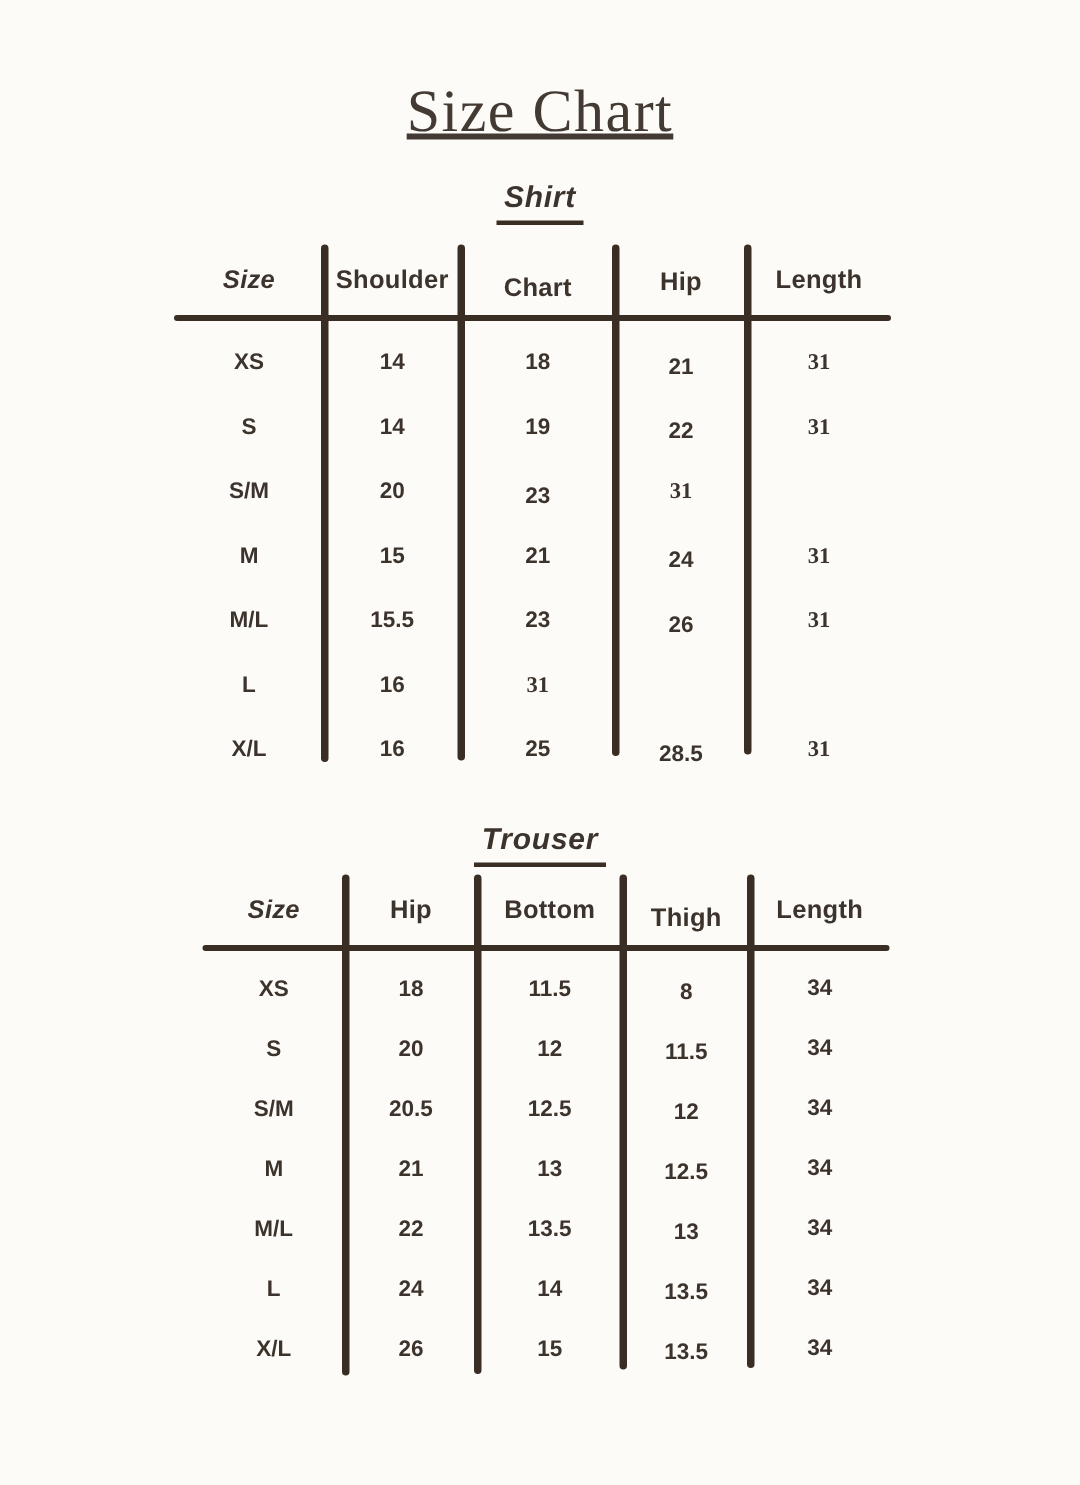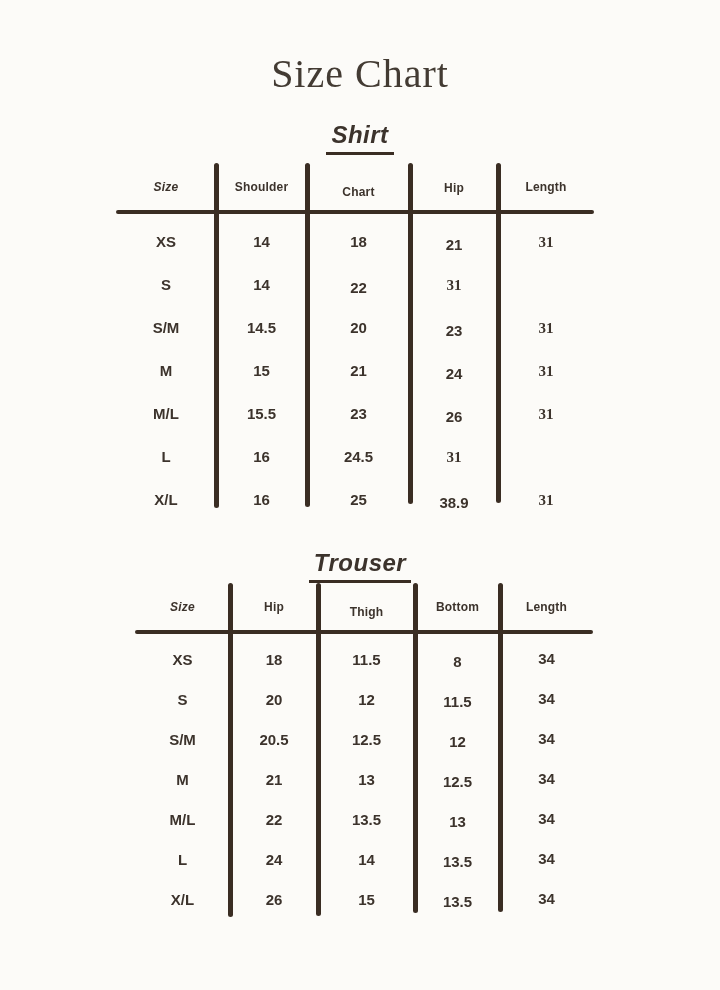--- a/index.html
+++ b/index.html
@@ -20,36 +20,37 @@
     position: absolute;
     top: 50px;
     left: 0;
     width: 100%;
     text-align: center;
     font-family: "Liberation Serif", "DejaVu Serif", serif;
     font-weight: 400;
     font-size: 40px;
     letter-spacing: 1px;
     color: var(--title, #433b33);
+    text-decoration: underline;
   }
 
   
   .section-heading {
     position: absolute;
     left: 0;
     width: 100%;
     text-align: center;
   }
   .sh-shirt   { top: 121px; }
   .sh-trouser { top: 549px; }
   .heading-text {
     display: inline-block;
     font-weight: 700;
     font-style: italic;
-    font-size: 24px;
+    font-size: 20px;
     letter-spacing: 0.5px;
     color: var(--text, #3c332c);
     border-bottom: 3px solid var(--line, #3a2d23);
     padding: 0 5px 3px 5px;
   }
 
   
   .table { position: absolute; }
   .t0 {
     left: 116px; top: 163px; width: 478px;
@@ -70,21 +71,21 @@
   .body-row   { height: var(--rowh); }
 
   .cell {
     display: flex;
     align-items: center;
     justify-content: center;
     font-weight: 700;
     font-size: 15px;
     color: var(--text, #3c332c);
   }
-  .header-row .cell { font-size: 12px; letter-spacing: 0.2px; }
+  .header-row .cell { font-size: 17px; letter-spacing: 0.2px; }
   .header-row .col0 { font-style: italic; }
 
   
   .t0 .header-row .col2 { transform: translateY(5px); }
   .t0 .header-row .col3 { transform: translateY(1px); }
   .t1 .header-row .col2 { transform: translateY(5px); }
   .t0 .body-row  .col3 { transform: translateY(3px); }
   .t0 .body-row  .col4 { transform: translateY(1px); font-family: Liberation Serif, serif; }
   .t1 .body-row  .col3 { transform: translateY(2px); }
   .t1 .body-row  .col4 { transform: translateY(-1px); }
@@ -141,26 +142,26 @@
         <div class="row body-row">
           <div class="cell col0">XS</div>
           <div class="cell col1">14</div>
           <div class="cell col2">18</div>
           <div class="cell col3">21</div>
           <div class="cell col4">31</div>
         </div>
         <div class="row body-row">
           <div class="cell col0">S</div>
           <div class="cell col1">14</div>
+          <div class="cell col2">19</div>
           <div class="cell col3">22</div>
           <div class="cell col4">31</div>
         </div>
         <div class="row body-row">
           <div class="cell col0">S/M</div>
-          <div class="cell col1">14.5</div>
           <div class="cell col2">20</div>
           <div class="cell col3">23</div>
           <div class="cell col4">31</div>
         </div>
         <div class="row body-row">
           <div class="cell col0">M</div>
           <div class="cell col1">15</div>
           <div class="cell col2">21</div>
           <div class="cell col3">24</div>
           <div class="cell col4">31</div>
@@ -168,47 +169,46 @@
         <div class="row body-row">
           <div class="cell col0">M/L</div>
           <div class="cell col1">15.5</div>
           <div class="cell col2">23</div>
           <div class="cell col3">26</div>
           <div class="cell col4">31</div>
         </div>
         <div class="row body-row">
           <div class="cell col0">L</div>
           <div class="cell col1">16</div>
-          <div class="cell col2">24.5</div>
           <div class="cell col4">31</div>
         </div>
         <div class="row body-row">
           <div class="cell col0">X/L</div>
           <div class="cell col1">16</div>
           <div class="cell col2">25</div>
-          <div class="cell col3">38.9</div>
+          <div class="cell col3">28.5</div>
           <div class="cell col4">31</div>
         </div>
       </div>
       <div class="vline v1"></div>
       <div class="vline v2"></div>
       <div class="vline v3"></div>
       <div class="vline v4"></div>
     </div>
 
   <div class="section-heading sh-trouser">
     <span class="heading-text">Trouser</span>
   </div>
 
   <div class="table t1">
       <div class="row header-row">
         <div class="cell col0">Size</div>
         <div class="cell col1">Hip</div>
+        <div class="cell col3">Bottom</div>
         <div class="cell col2">Thigh</div>
-        <div class="cell col3">Bottom</div>
         <div class="cell col4">Length</div>
       </div>
       <div class="hline"></div>
       <div class="tbody">
         <div class="row body-row">
           <div class="cell col0">XS</div>
           <div class="cell col1">18</div>
           <div class="cell col2">11.5</div>
           <div class="cell col3">8</div>
           <div class="cell col4">34</div>

